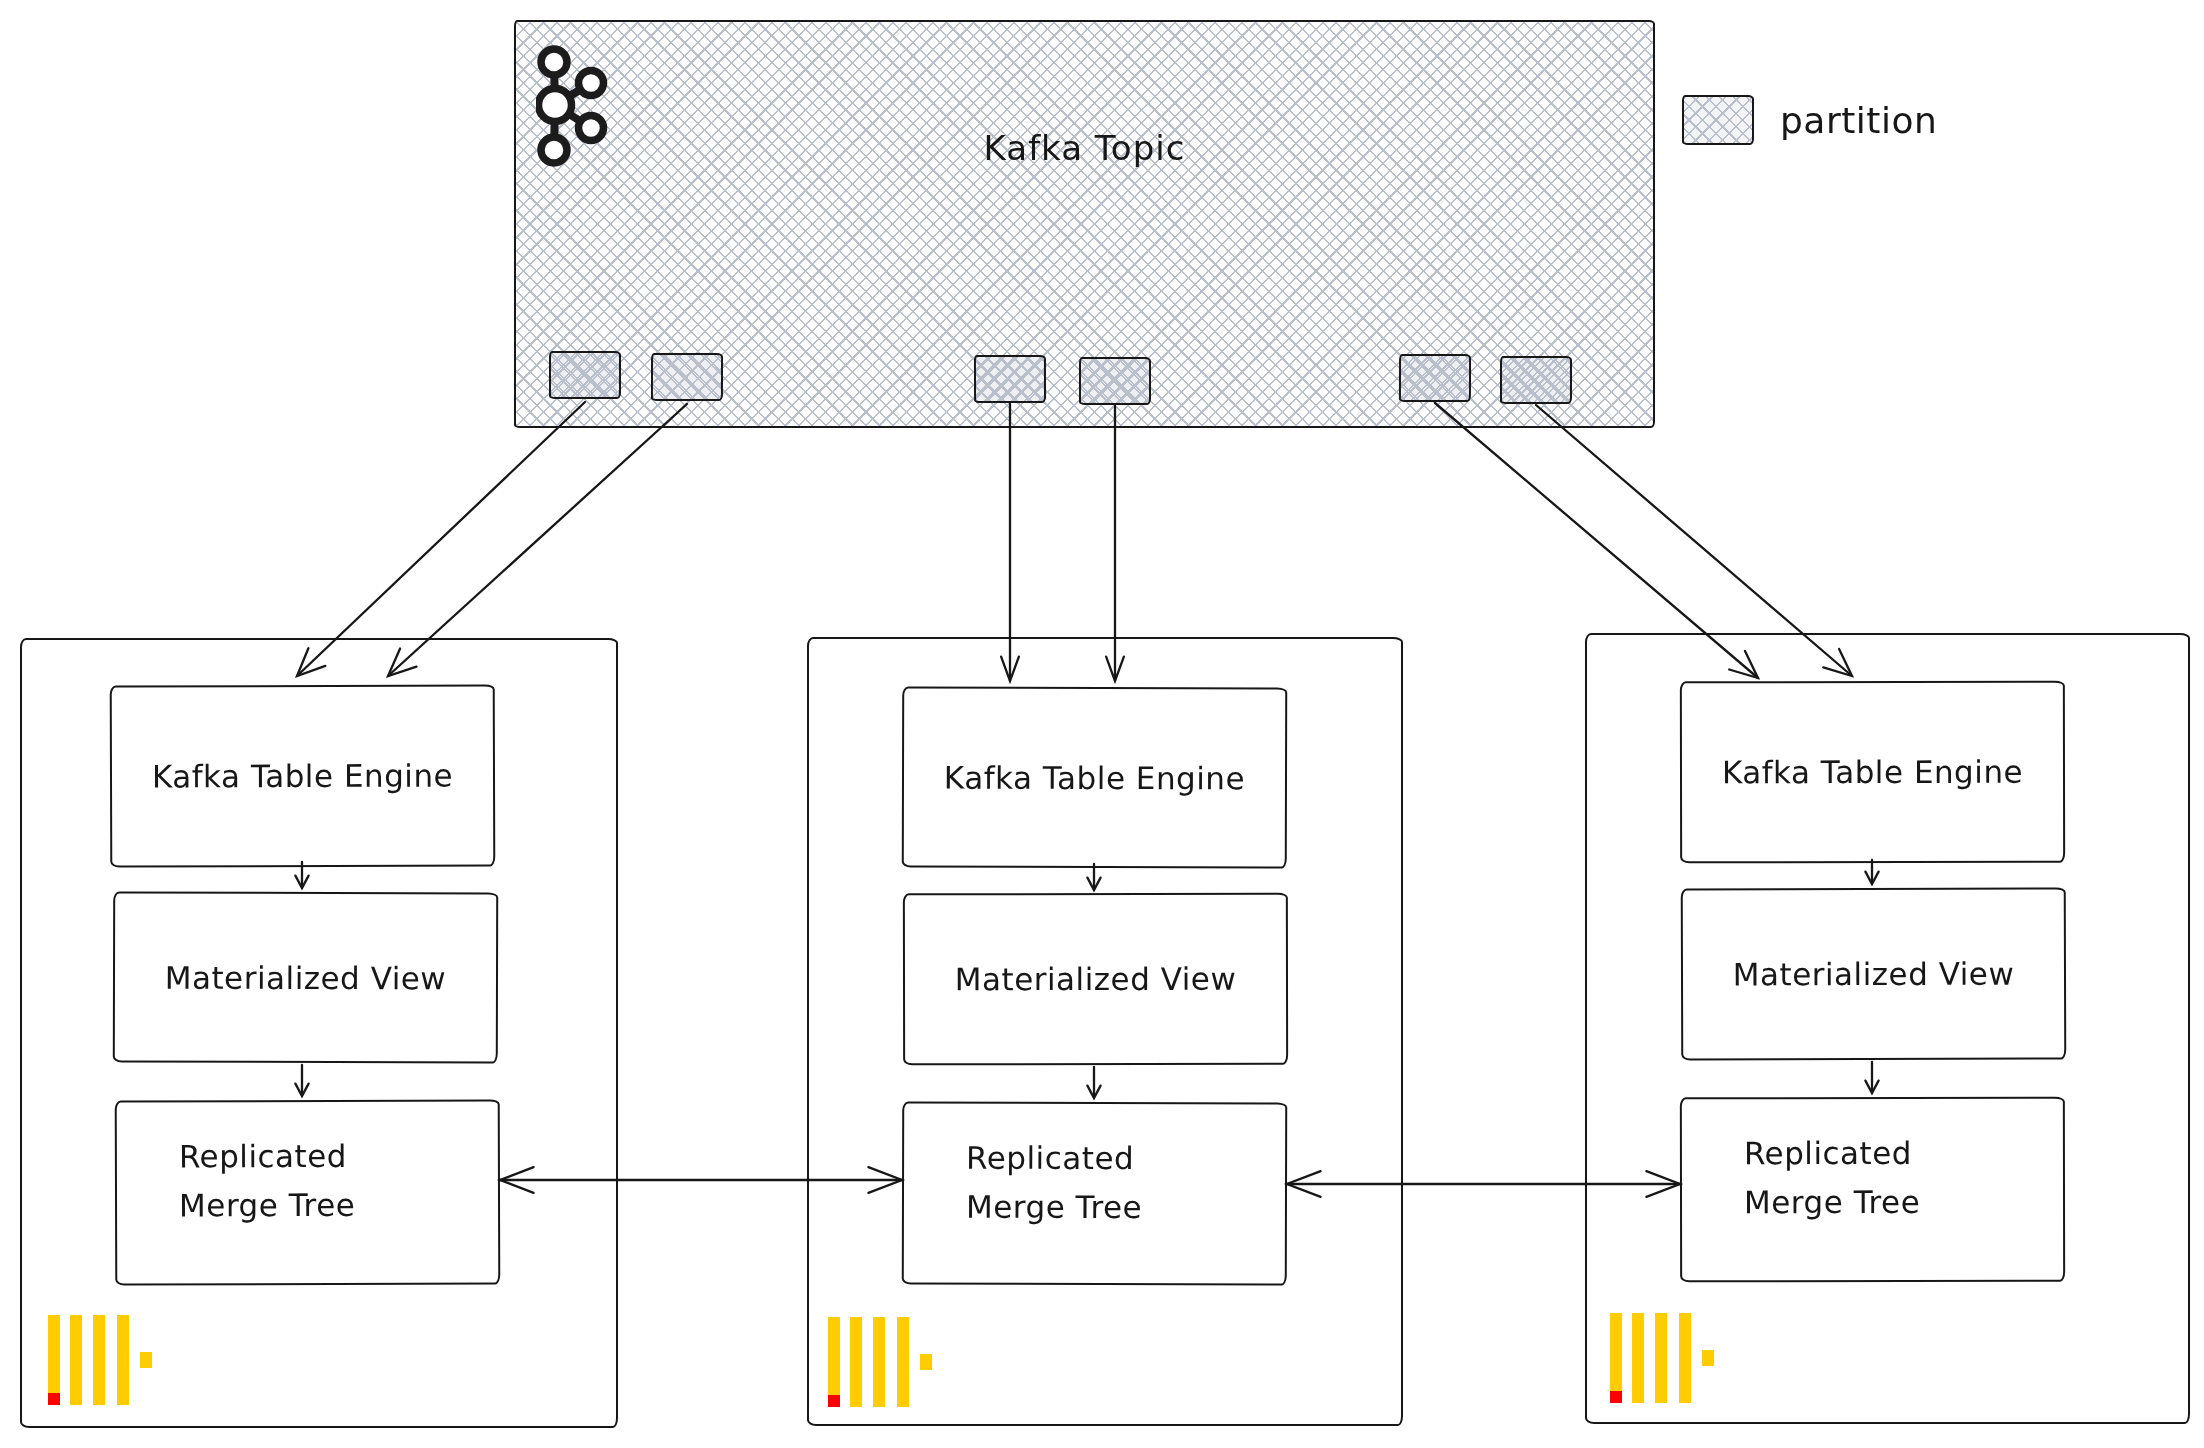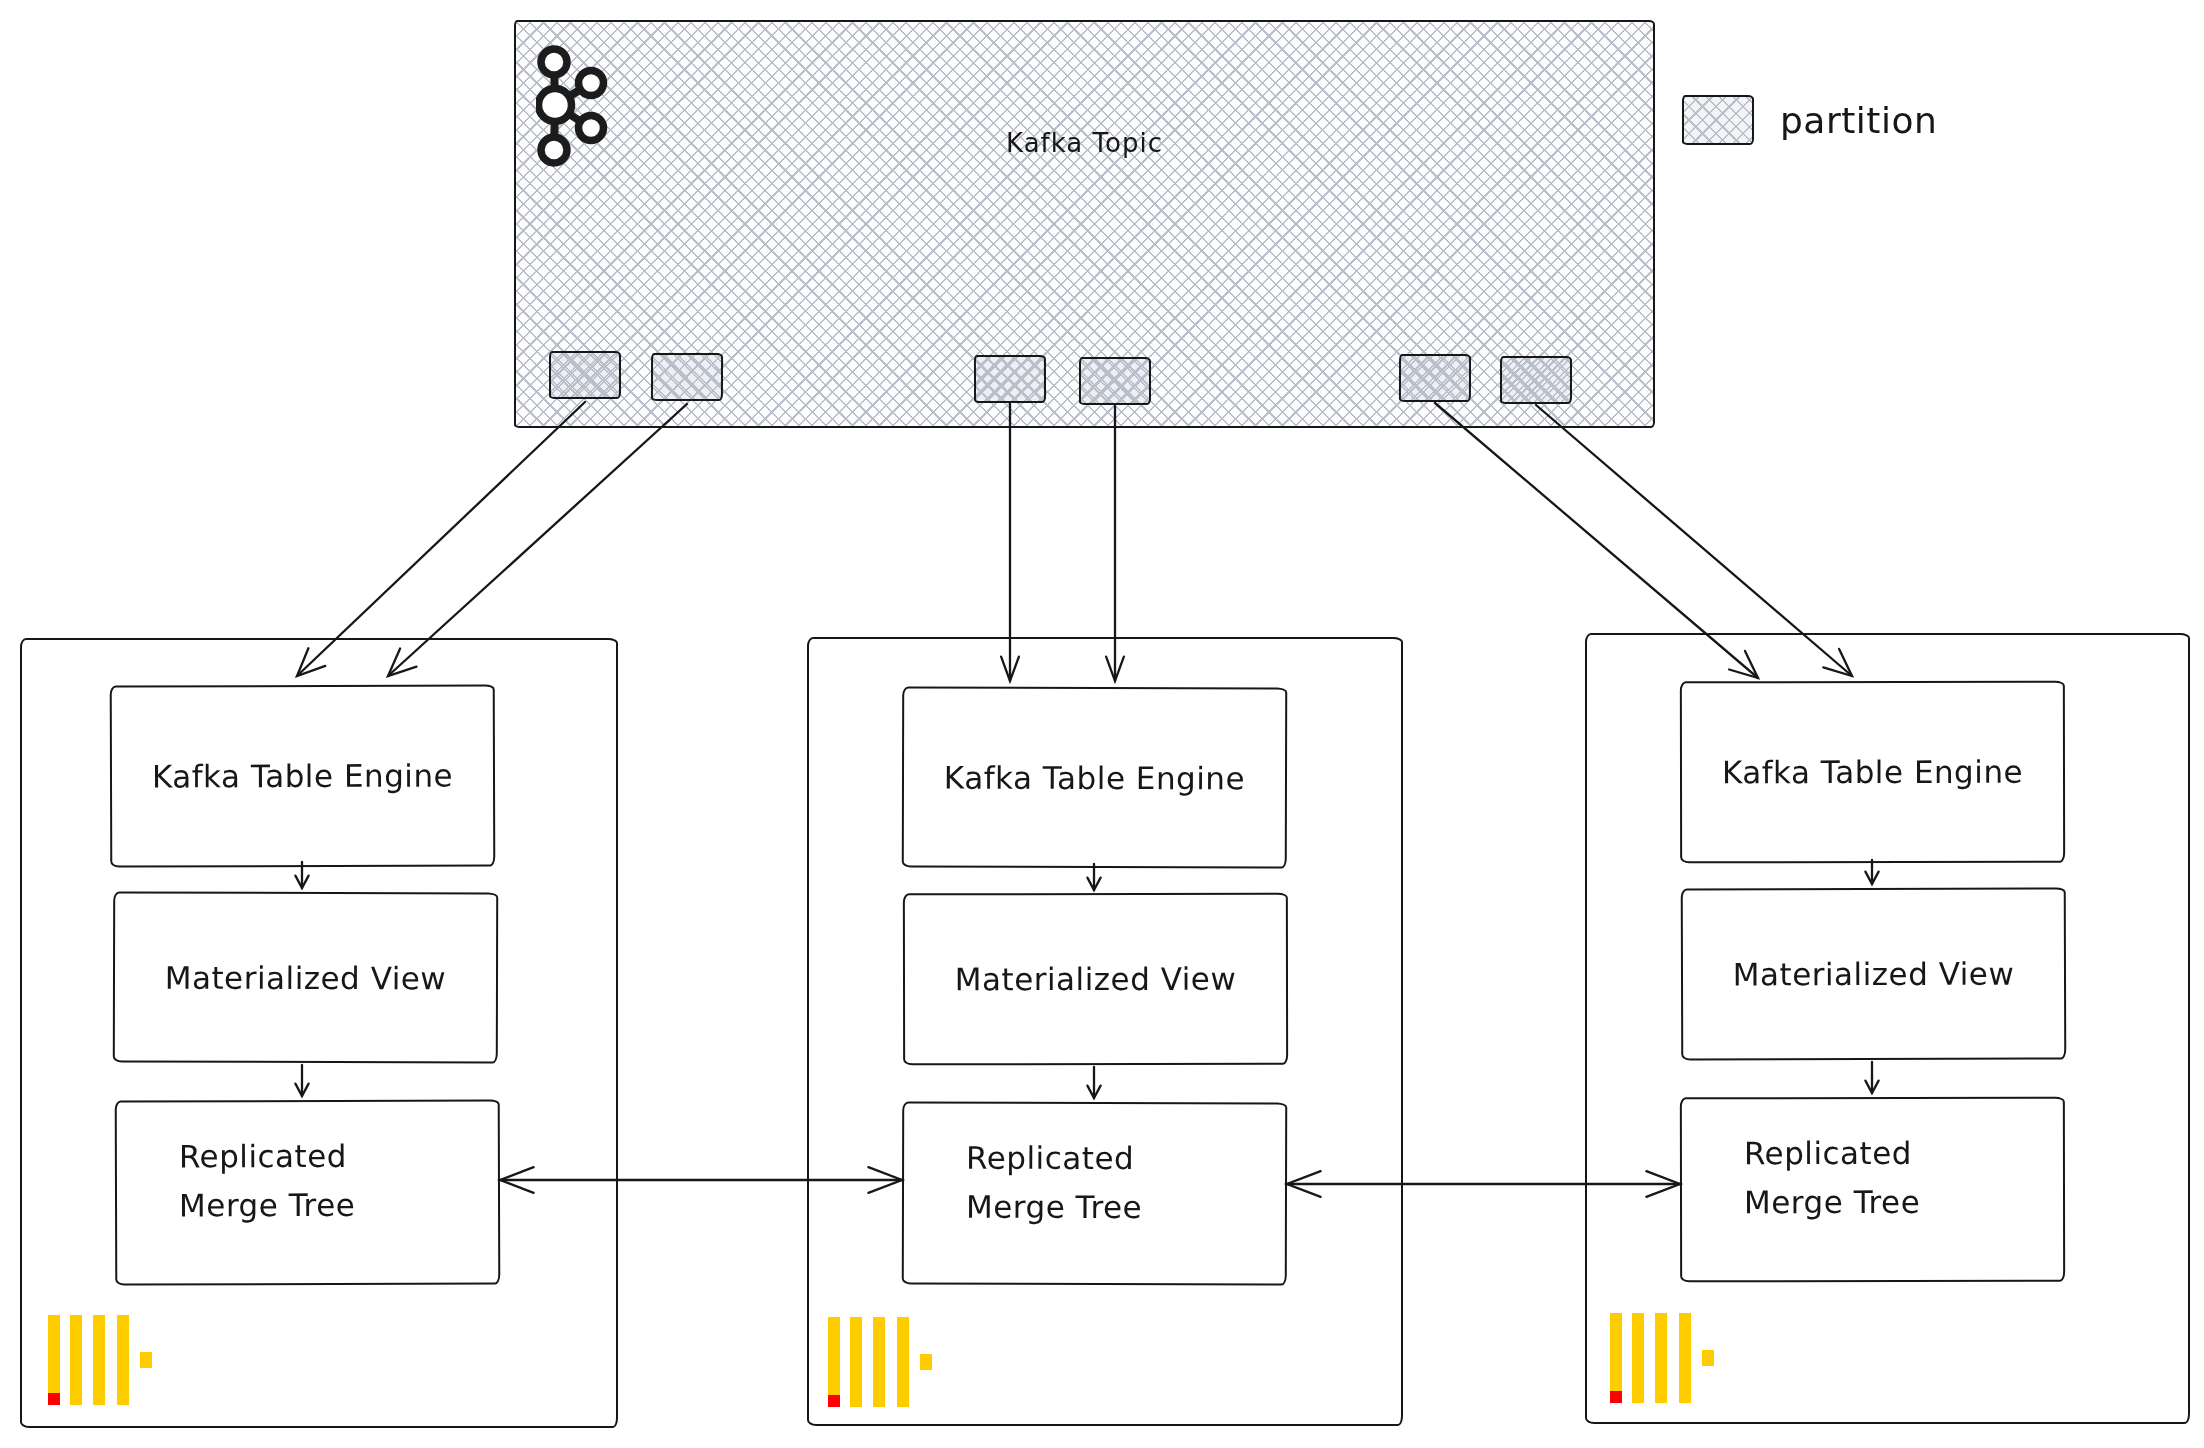--- a/index.html
+++ b/index.html
@@ -37,21 +37,21 @@
     display:flex;align-items:center;justify-content:center;
     font-size:31px;letter-spacing:.5px;
   }
   .rmt-box{
     display:block;
     padding:30px 0 0 62px;
     font-size:31px;letter-spacing:.5px;line-height:49px;
   }
   .big-title{
     position:absolute;left:0;right:0;top:106px;
-    text-align:center;font-size:26px;letter-spacing:1px;
+    text-align:center;font-size:34px;letter-spacing:1px;
   }
   .legend-label{font-size:36px;letter-spacing:.5px;line-height:50px;}
   svg.overlay{position:absolute;left:0;top:0;pointer-events:none;}
   .r1{transform:rotate(-0.18deg);}
   .r2{transform:rotate(0.15deg);}
   .r3{transform:rotate(-0.1deg);}
 </style>
 </head>
 <body>
 

